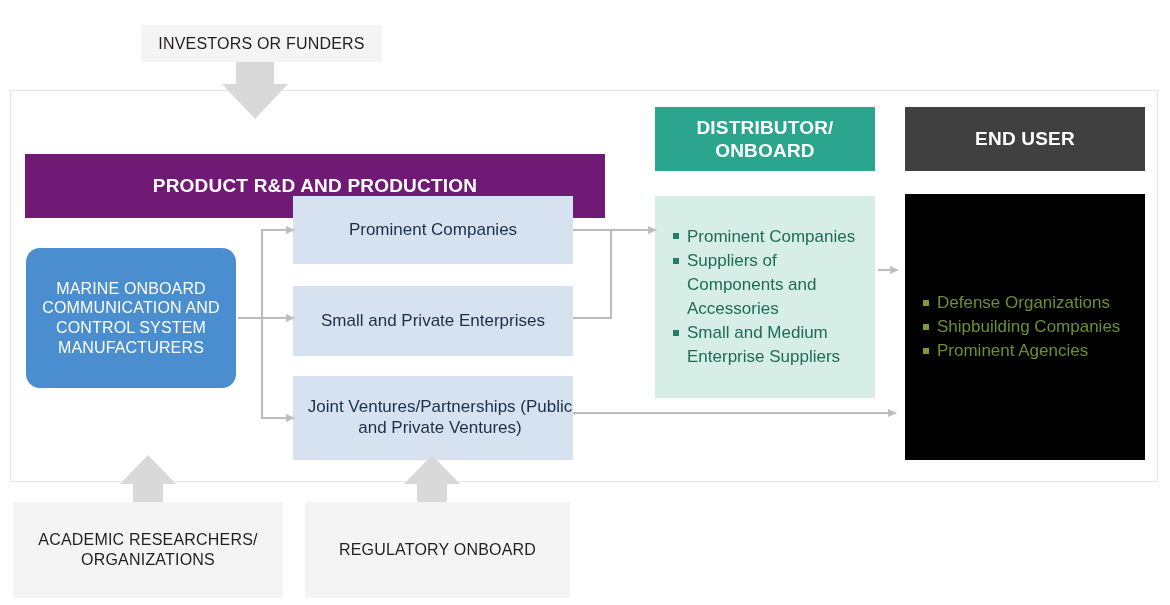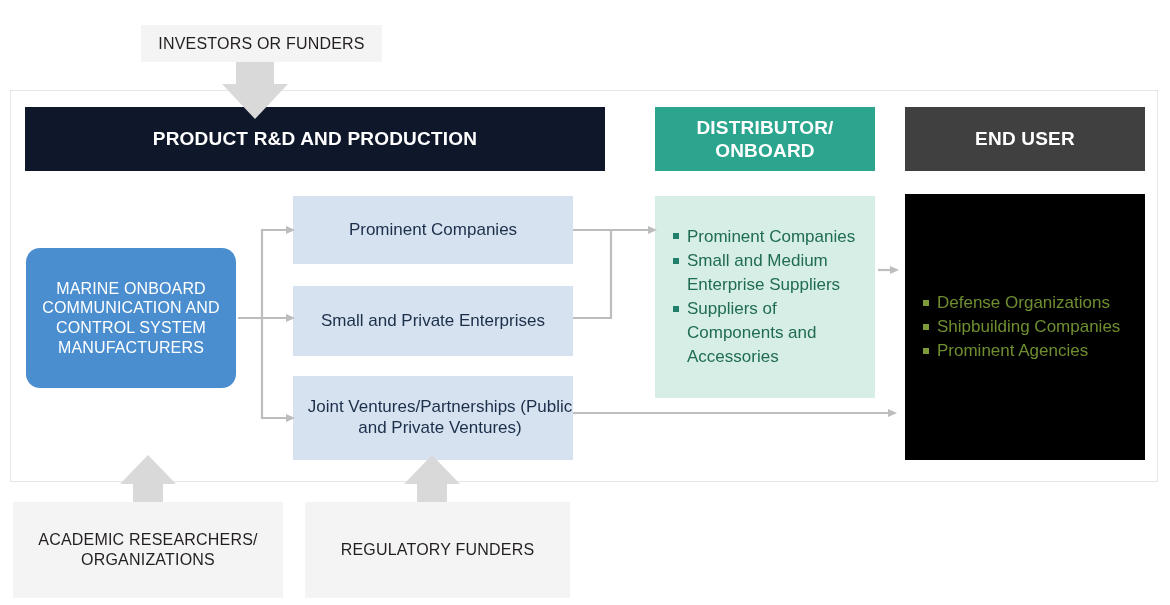--- a/index.html
+++ b/index.html
@@ -49,21 +49,21 @@
     letter-spacing: .2px;
   }
 
   
   .header-band {
     color: #ffffff;
     font-weight: bold;
     font-size: 19px;
     letter-spacing: .2px;
   }
-  .header-blue  { background: #0f172a; }
+  .header-blue  { background: #701a75; margin-top: 47px; }
   .header-teal  { background: #2ba58d; }
   .header-green { background: #404040; }
 
   
   .node-round {
     background: #4a8ecf;
     color: #ffffff;
     border-radius: 14px;
     font-size: 16px;
     letter-spacing: .15px;
@@ -155,39 +155,39 @@
     <span>Small and Private Enterprises</span>
   </div>
 
   <div class="box node-lightblue" style="left:293px; top:376px; width:280px; height:84px;padding-left:14px;">
     <span>Joint Ventures/Partnerships (Public and Private Ventures)</span>
   </div>
 
   <div class="panel panel-teal" style="left:655px; top:196px; width:220px; height:202px;">
     <ul class="bullets">
       <li>Prominent Companies</li>
+      <li>Suppliers of Components and Accessories</li>
       <li>Small and Medium Enterprise Suppliers</li>
-      <li>Suppliers of Components and Accessories</li>
     </ul>
   </div>
 
   <div class="panel panel-green" style="left:905px; top:194px; width:240px; height:266px;">
     <ul class="bullets">
       <li>Defense Organizations</li>
       <li>Shipbuilding Companies</li>
       <li>Prominent Agencies</li>
     </ul>
   </div>
 
   <div class="box ext-box" style="left:13px; top:502px; width:270px; height:96px;">
     <span>ACADEMIC RESEARCHERS/ ORGANIZATIONS</span>
   </div>
 
   <div class="box ext-box" style="left:305px; top:502px; width:265px; height:96px;">
-    <span>REGULATORY FUNDERS</span>
+    <span>REGULATORY ONBOARD</span>
   </div>
 
   <svg id="wires" viewBox="0 0 1170 605">
     <defs>
       <marker id="arrowhead" markerWidth="9" markerHeight="8" refX="0" refY="4" orient="auto" markerUnits="userSpaceOnUse">
         <path d="M0,0 L9,4 L0,8 z" fill="#bdbdbd"></path>
       </marker>
     </defs>
 
     <g>

